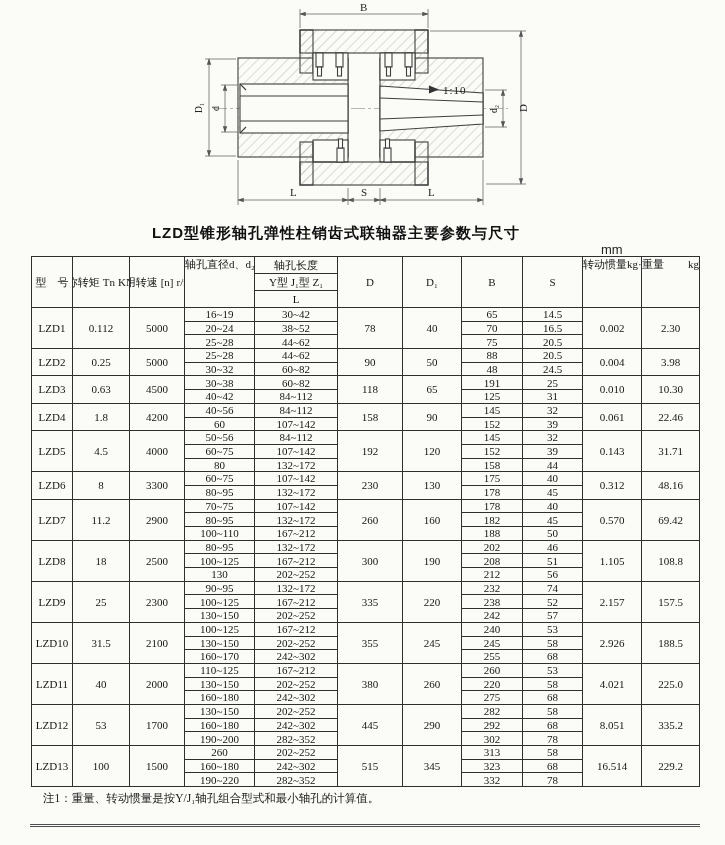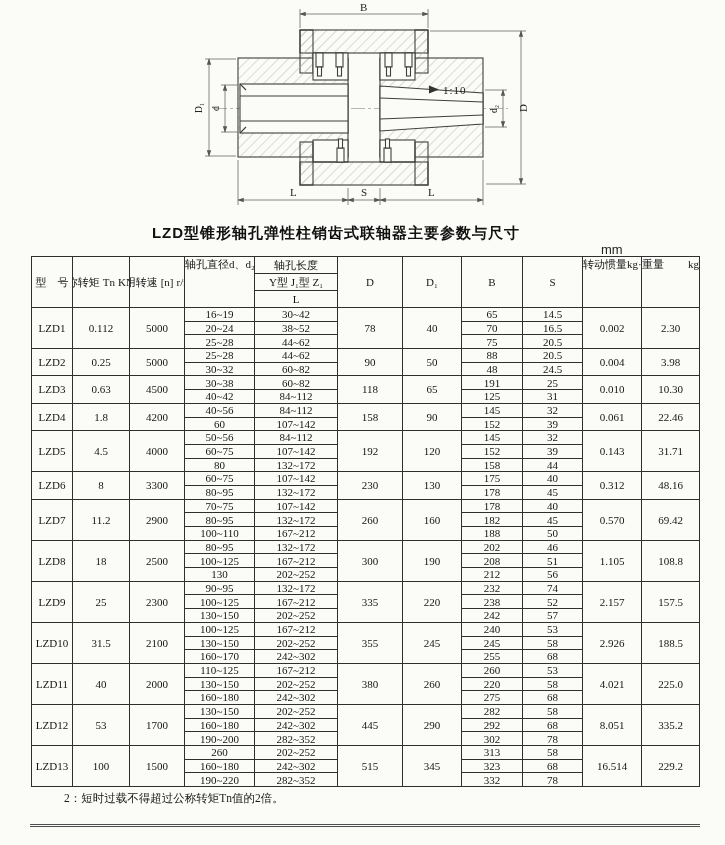--- a/index.html
+++ b/index.html
@@ -521,15 +521,15 @@
       <tr>
         <td>190~220</td>
         <td>282~352</td>
         <td>332</td>
         <td>78</td>
       </tr>
     </tbody>
 </table>
 
 <div id="notes">
-  <div class="note-line2">2：短时过载不得超过公称转矩Tn值的2倍。</div>
+  <div>注1：重量、转动惯量是按Y/J₁轴孔组合型式和最小轴孔的计算值。</div>
 </div>
 <div id="bottom-rule"></div>
 
 </body></html>

